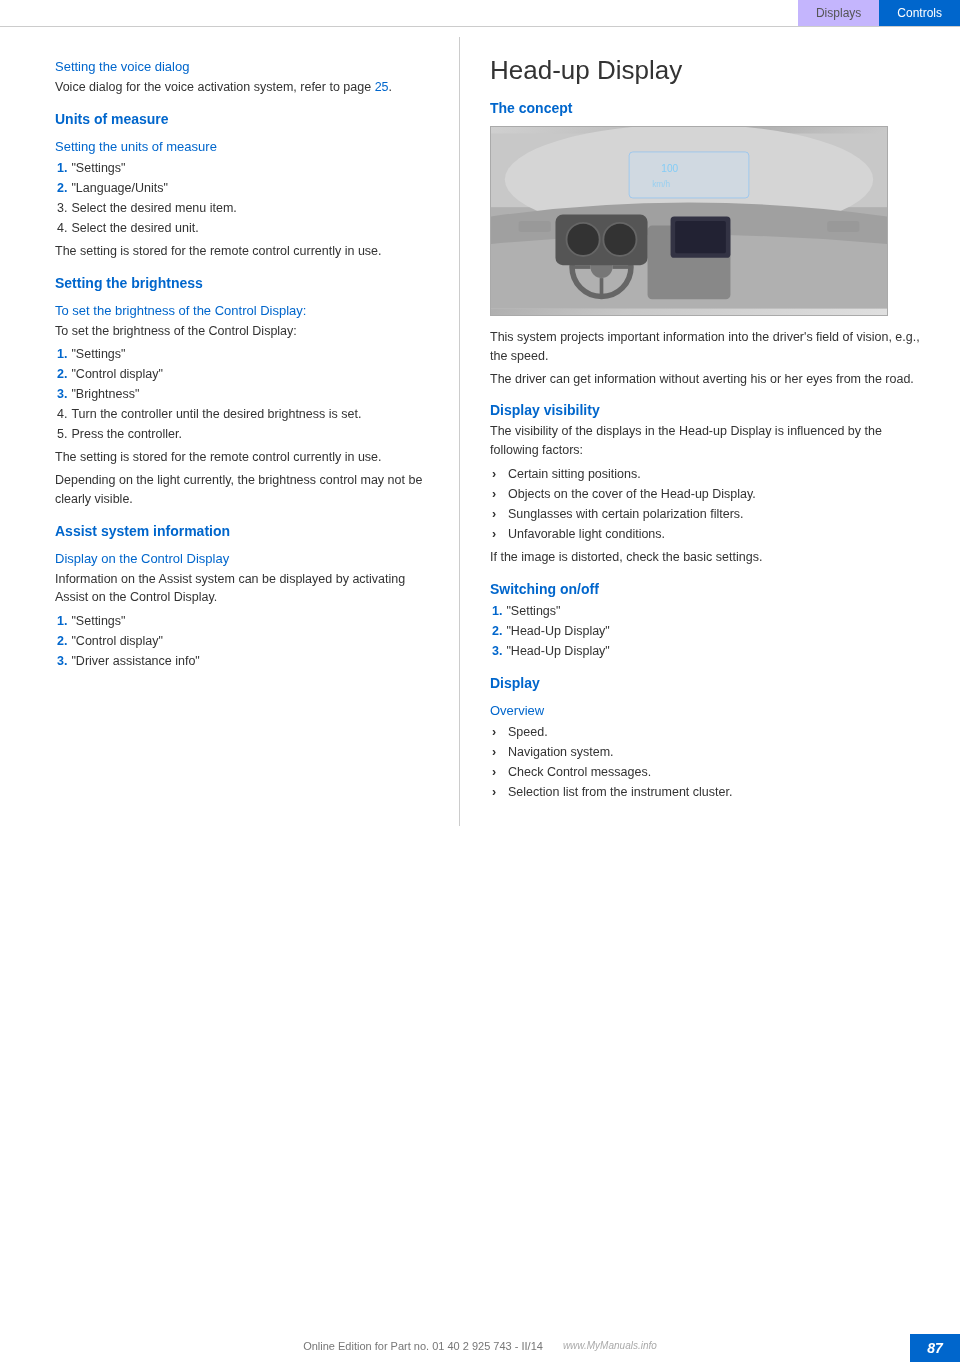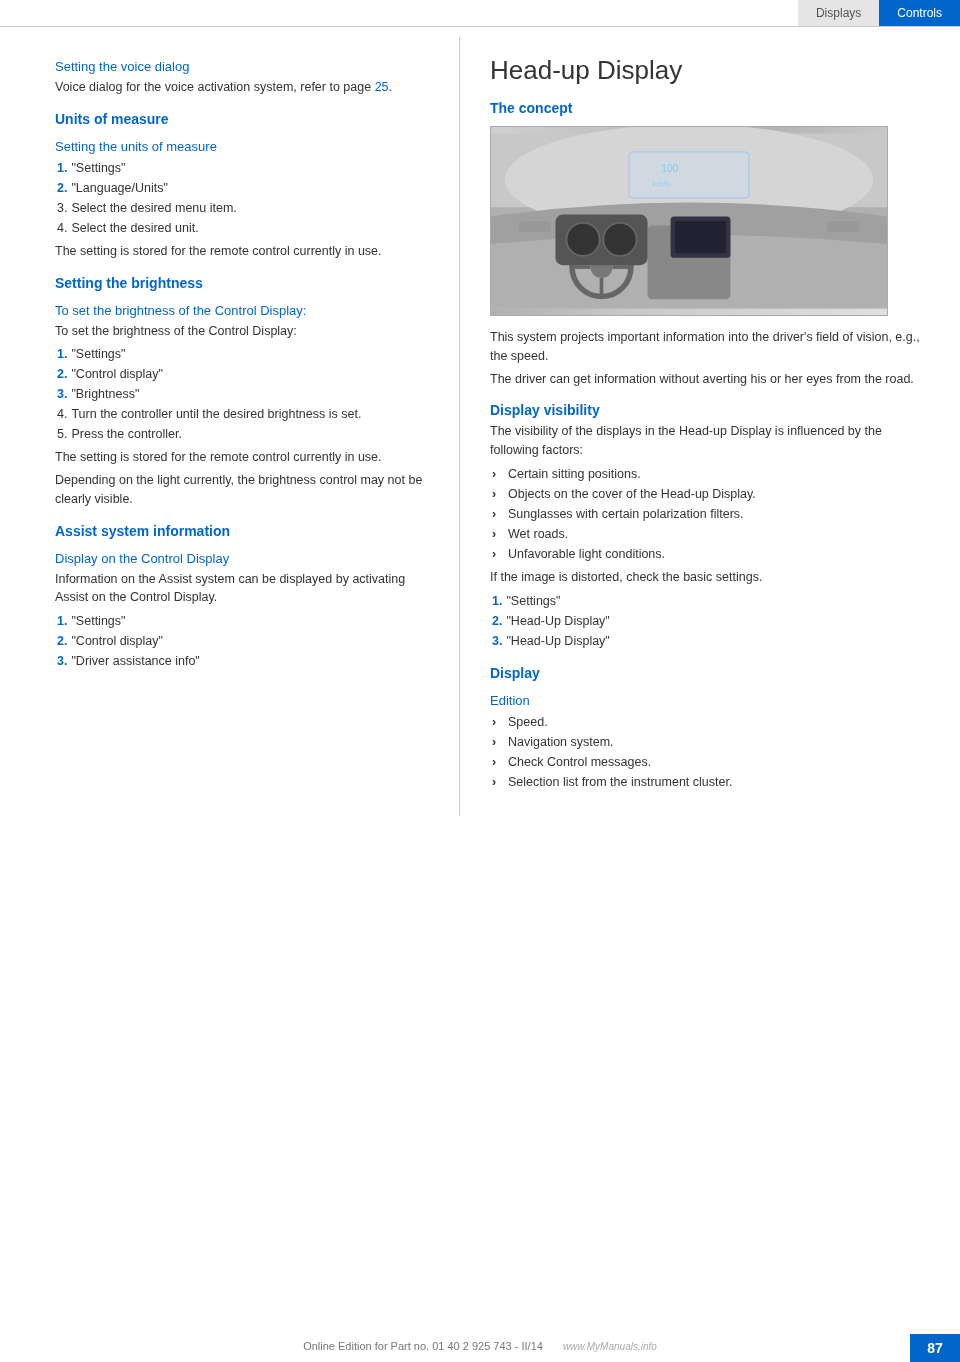--- a/index.html
+++ b/index.html
@@ -17,21 +17,21 @@
     .top-nav {
       display: flex;
       justify-content: flex-end;
       border-bottom: 1px solid #ccc;
       margin-bottom: 0;
     }
     .top-nav .nav-item {
       padding: 6px 18px;
       font-size: 12px;
       color: #555;
-      background: #e5e5e5;
+      background: #c4b5fd;
     }
     .top-nav .nav-item.active {
       background: #0066cc;
       color: #fff;
     }
 
     
     .main-content {
       display: flex;
       padding: 10px 0 0 0;
@@ -145,37 +145,38 @@
     }
 
     
     .footer {
       position: absolute;
       bottom: 10px;
       left: 0;
       right: 0;
       display: flex;
       justify-content: center;
-      align-items: center;
+      align-items: flex-start;
       font-size: 11px;
       color: #777;
     }
     .page-number-box {
       position: absolute;
       bottom: 0;
       right: 0;
       background: #0066cc;
       color: #fff;
       width: 50px;
       height: 28px;
       display: flex;
       align-items: center;
       justify-content: center;
       font-size: 14px;
       font-weight: bold;
+      font-style: italic;
     }
   </style>
 </head>
 <body>
 
 <div class="top-nav">
   <div class="nav-item">Displays</div>
   <div class="nav-item active">Controls</div>
 </div>
 
@@ -267,33 +268,33 @@
 
     <p class="body-text">This system projects important information into the driver's field of vision, e.g., the speed.</p>
     <p class="body-text">The driver can get information without averting his or her eyes from the road.</p>
 
     <div class="section-heading">Display visibility</div>
     <p class="body-text">The visibility of the displays in the Head-up Display is influenced by the following factors:</p>
     <ul class="bullet-list">
       <li>Certain sitting positions.</li>
       <li>Objects on the cover of the Head-up Display.</li>
       <li>Sunglasses with certain polarization filters.</li>
-      <li>Wet roads.</li>
       <li>Unfavorable light conditions.</li>
     </ul>
     <p class="body-text">If the image is distorted, check the basic settings.</p>
 
+    <div class="section-heading">Switching on/off</div>
     <ol class="numbered-list">
       <li><span class="num">1.</span><span>"Settings"</span></li>
       <li><span class="num">2.</span><span>"Head-Up Display"</span></li>
       <li><span class="num">3.</span><span>"Head-Up Display"</span></li>
     </ol>
 
     <div class="section-heading">Display</div>
-    <div class="sub-heading">Edition</div>
+    <div class="sub-heading">Overview</div>
     <ul class="bullet-list">
       <li>Speed.</li>
       <li>Navigation system.</li>
       <li>Check Control messages.</li>
       <li>Selection list from the instrument cluster.</li>
     </ul>
 
   </div>
 </div>
 

